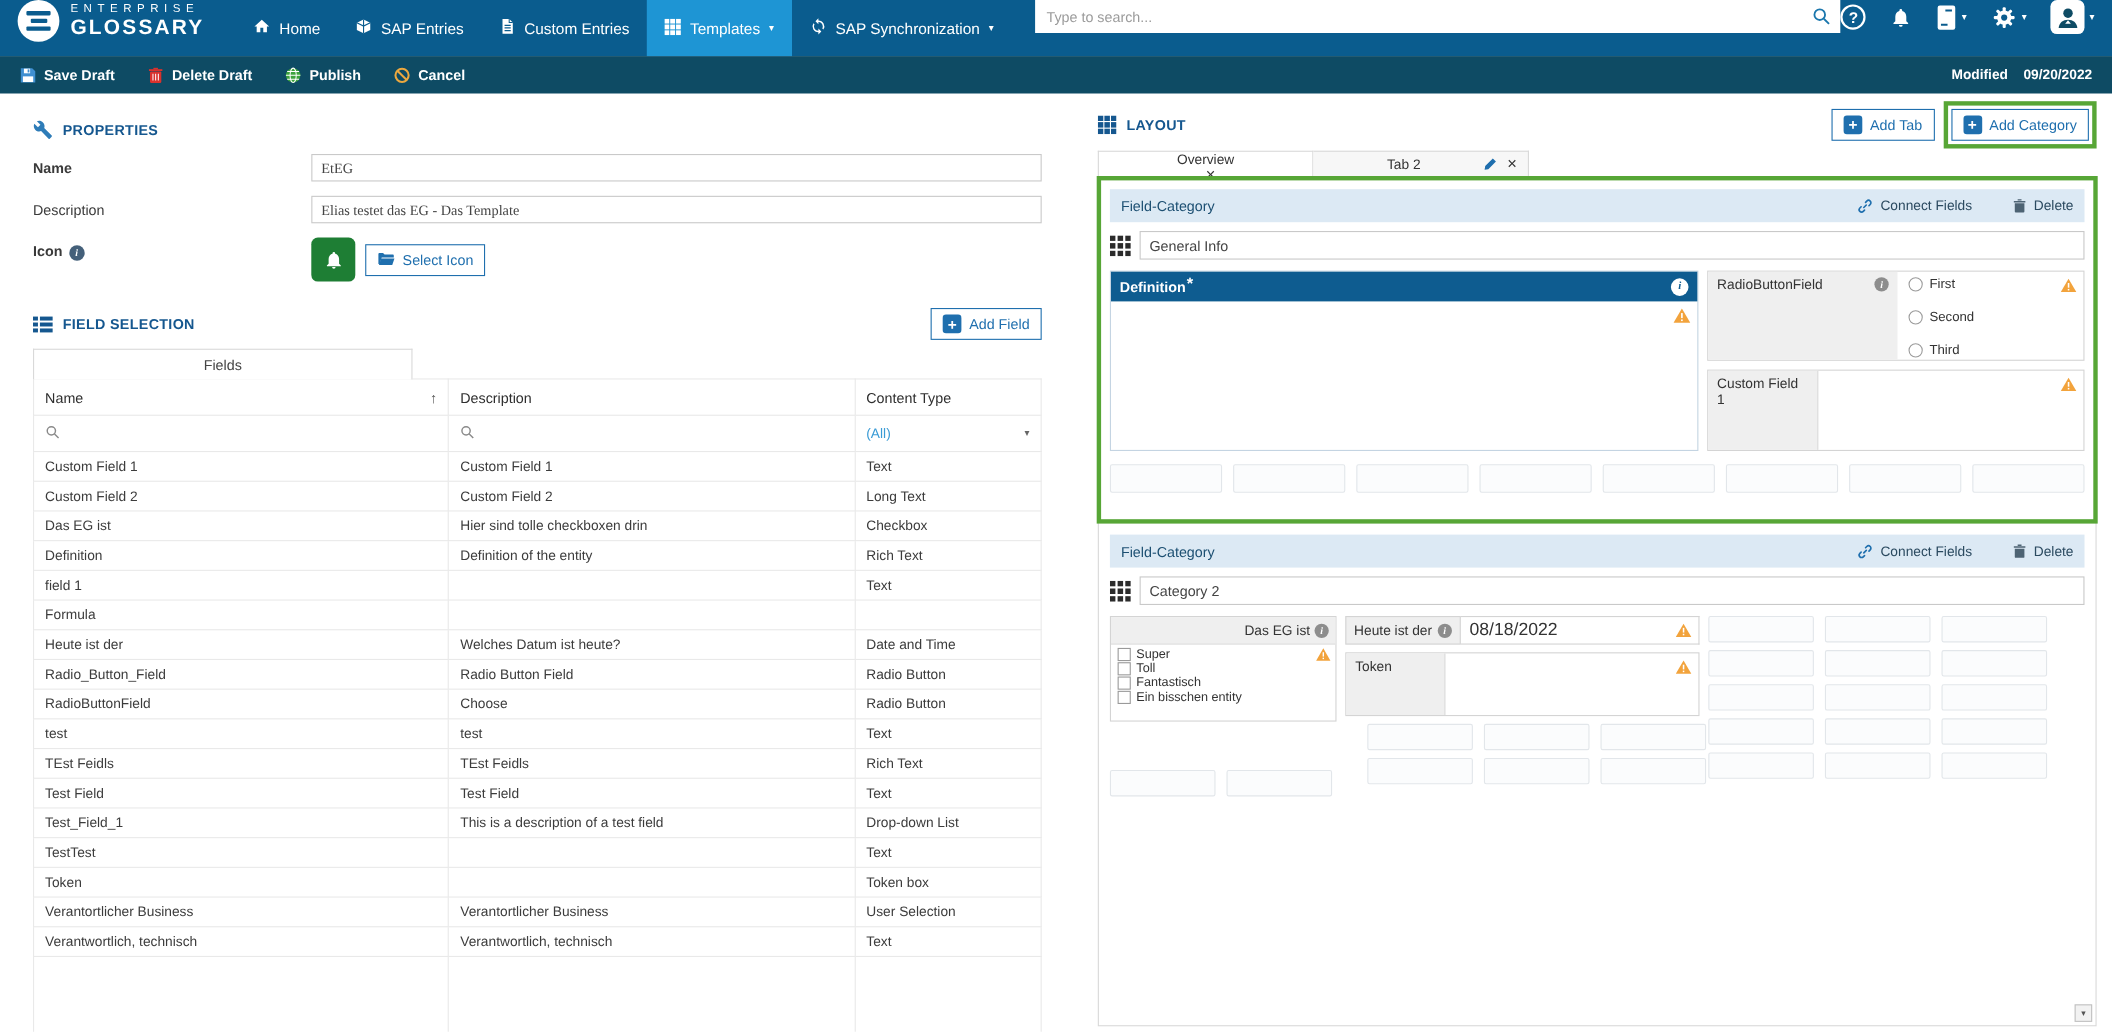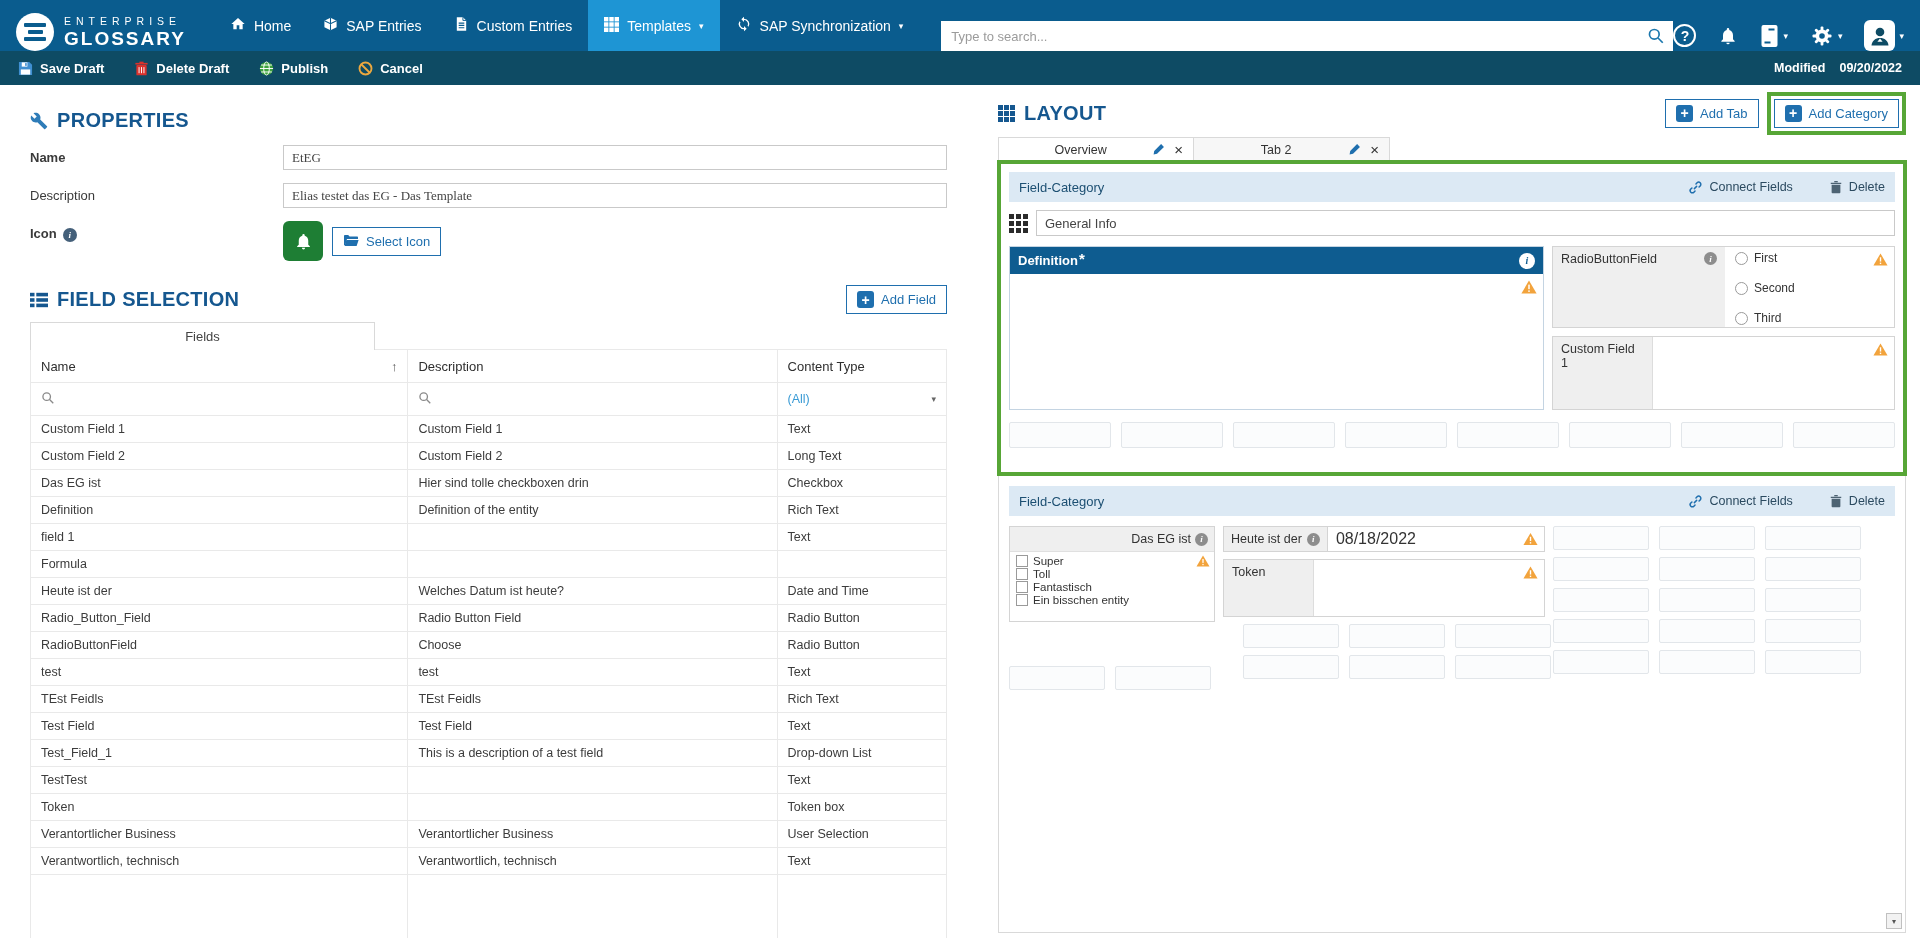--- a/index.html
+++ b/index.html
@@ -1,20 +1,20 @@
 <!DOCTYPE html>
 <html><head>
 <meta charset="utf-8">
 <style>
   * { box-sizing: border-box; margin: 0; padding: 0; }
   html,body { width:1920px; height:938px; overflow:hidden; background:#fff;
     font-family:"Liberation Sans", sans-serif; font-size:13px; color:#333; }
 
   
-  .navbar { height:51px; background:#0a5c8e; display:flex; align-items:flex-end; color:#fff; }
+  .navbar { height:51px; background:#0a5c8e; display:flex; align-items:flex-start; color:#fff; }
   .brand { display:flex; align-items:center; gap:10px; margin-left:16px; }
   .logo { width:38px; height:38px; border-radius:50%; background:#fff; display:flex;
     flex-direction:column; justify-content:center; align-items:center; gap:3px; }
   .logo i { display:block; height:4px; background:#0a5c8e; border-radius:1px; }
   .logo i:nth-child(1){width:22px}.logo i:nth-child(2){width:15px}.logo i:nth-child(3){width:22px}
   .brand-l1 { font-size:10.5px; letter-spacing:5px; font-weight:400; }
   .brand-l2 { font-size:19px; font-weight:bold; letter-spacing:2px; margin-top:1px; }
   .nav-items { display:flex; height:100%; margin-left:28px; }
   .nav-item { display:flex; align-items:center; gap:8px; padding:0 16px; font-size:14px; cursor:pointer; }
   .nav-item.active { background:#1e95d4; }
@@ -35,21 +35,21 @@
   .toolbar { height:34px; background:#0e4b64; display:flex; align-items:center; gap:30px;
     padding:0 18px; color:#fff; }
   .tbtn { display:flex; align-items:center; gap:7px; font-size:13px; font-weight:bold; cursor:pointer; }
   .modified { margin-left:auto; display:flex; gap:14px; font-size:12.5px; font-weight:bold; }
 
   
   .main { position:relative; height:853px; }
   .left-panel { position:absolute; left:30px; top:24px; width:917px; }
   .right-panel { position:absolute; left:998px; top:8px; width:908px; }
 
-  .section-title { display:flex; align-items:center; gap:9px; color:#15578f; font-size:20px;
+  .section-title { display:flex; align-items:center; gap:9px; color:#15578f; font-size:13px;
     font-weight:bold; letter-spacing:.3px; }
 
   .prop-row { display:flex; margin-top:13px; }
   .prop-label { width:253px; font-size:13px; color:#3a3a3a; padding-top:5px; display:flex; gap:6px; align-items:flex-start;}
   .prop-label.b { font-weight:bold; }
   .prop-row input { flex:1; height:25px; border:1px solid #c9c9c9; padding:0 8px; font-size:13px;
     color:#444; font-family:Liberation Serif, serif; }
   .icon-preview { width:40px; height:40px; background:#1e7e34; border-radius:6px; display:flex;
     align-items:center; justify-content:center; }
   .blue-btn { display:inline-flex; align-items:center; gap:7px; height:29px; padding:0 10px;
@@ -80,21 +80,21 @@
   .all-caret { color:#666; font-size:9px; font-family:"DejaVu Sans",sans-serif; }
   tr.filler td { height:92px; }
 
   
   .layout-header { display:flex; align-items:center; height:40px; }
   .hdr-buttons { margin-left:auto; display:flex; align-items:center; }
   .green-wrap { border:4px solid #57a636; padding:3px; margin-left:8px; display:inline-flex; }
   .layout-tabs { display:flex; height:24px; margin-top:4px; }
   .ltab { width:196px; border:1px solid #d9d9d9; display:flex; align-items:center; padding:0 10px;
     font-size:12.5px; color:#333; background:#fff; position:relative; z-index:2; margin-bottom:-1px; cursor:pointer;}
-  .ltab.active { border-bottom-color:#fff; }
+  .ltab.active { border-bottom-color:#fff;flex-direction:column; }
   .ltab.inactive { background:#f7f7f7; }
   .ltab + .ltab { border-left:none; }
   .tlabel { flex:1; text-align:center; }
   .tab-close { font-size:15px; color:#333; margin-left:9px; cursor:pointer; line-height:1; }
   .layout-body { border:1px solid #d9d9d9; height:772px; position:relative; background:#fff; }
   .green-box { position:absolute; left:-2px; top:-2px; width:calc(100% + 4px); height:316px;
     border:4px solid #57a636; pointer-events:none; z-index:6; }
 
   .cat { padding:10px 10px 0; }
   .cat1 { height:314px; }
@@ -669,20 +669,36 @@
               <span>Connect Fields</span>
             </span>
             <span class="cat-action">
               <svg width="14" height="14" viewBox="0 0 16 16">
                   <path d="M3 5.5h10V14a1 1 0 0 1-1 1H4a1 1 0 0 1-1-1zM2 3h12v1.6H2zM6 1.2h4v1.4H6z" fill="#4d6373"></path>
                 </svg>
               <span>Delete</span>
             </span>
           </div>
         </div>
+        <div class="cat-name-row">
+          <svg class="drag-grid" width="19" height="19" viewBox="0 0 19 19">
+              <g fill="#2b2b2b">
+                <rect x="0" y="0" width="5" height="5"></rect>
+                <rect x="7" y="0" width="5" height="5"></rect>
+                <rect x="14" y="0" width="5" height="5"></rect>
+                <rect x="0" y="7" width="5" height="5"></rect>
+                <rect x="7" y="7" width="5" height="5"></rect>
+                <rect x="14" y="7" width="5" height="5"></rect>
+                <rect x="0" y="14" width="5" height="5"></rect>
+                <rect x="7" y="14" width="5" height="5"></rect>
+                <rect x="14" y="14" width="5" height="5"></rect>
+              </g>
+            </svg>
+          <input type="text" value="Category 2" style="">
+        </div>
 
         <div class="cat2-fields">
           <div class="col-checkbox">
             <div class="checkbox-box">
               <div class="checkbox-head">
                 <span>Das EG ist</span>
                 <span class="info-g">i</span>
               </div>
               <div class="checkbox-body">
                 <svg class="warn" style="top:3px;right:4px" width="14" height="12" viewBox="0 0 16 14">

